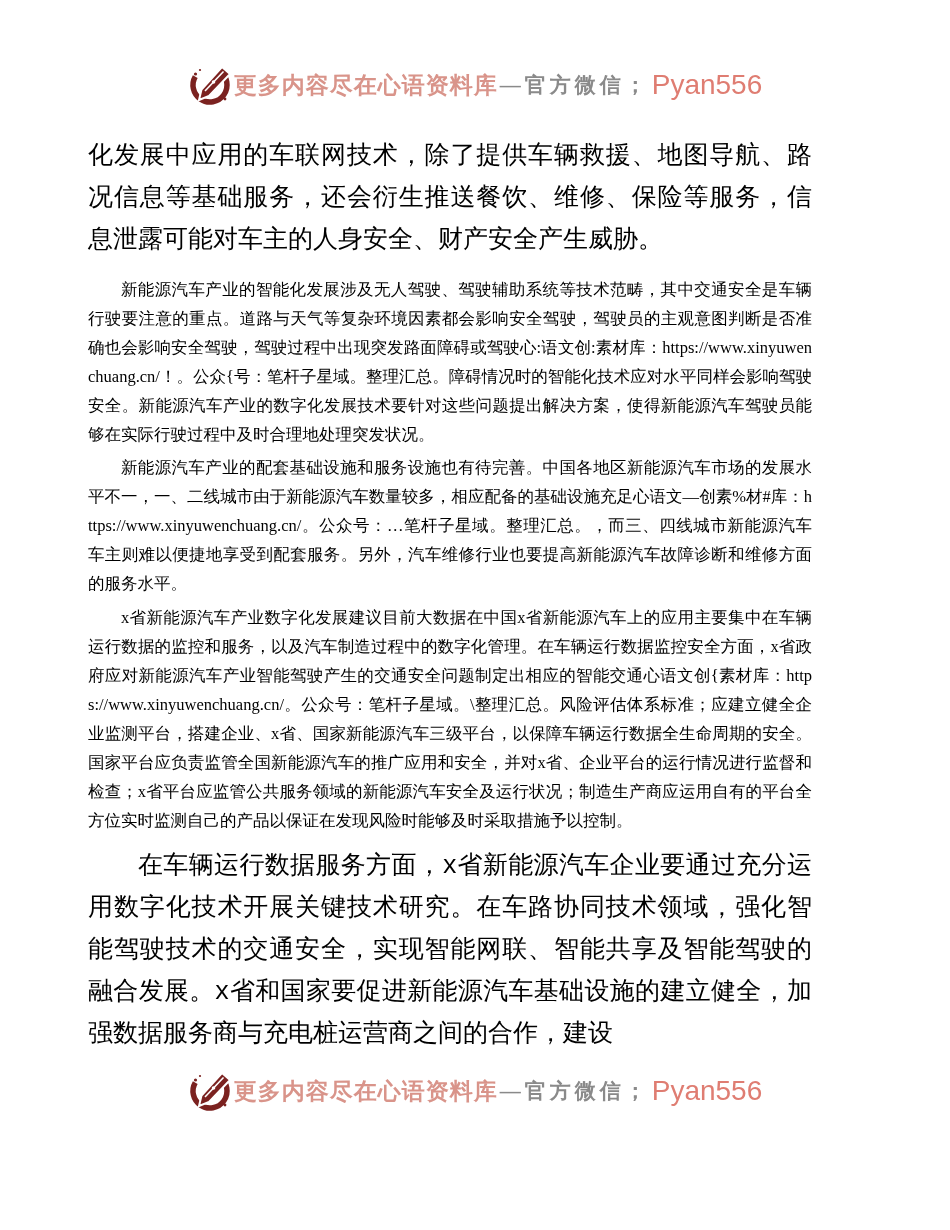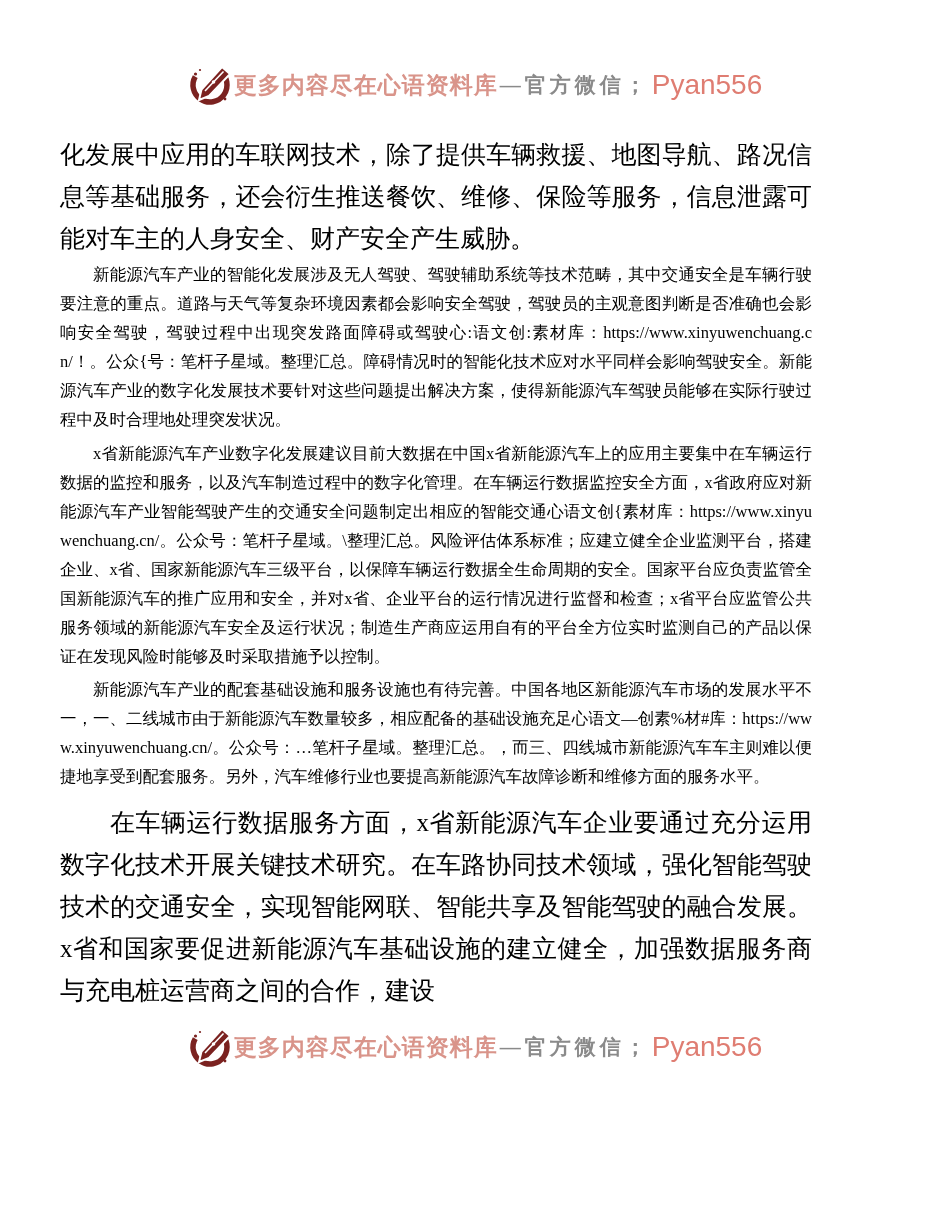--- a/index.html
+++ b/index.html
@@ -39,43 +39,43 @@
     font-family: "Liberation Serif", serif;
     white-space: nowrap;
   }
   .wechat-id {
     color: #df7d72;
     font-size: 28px;
     font-family: "Liberation Sans", sans-serif;
     white-space: nowrap;
   }
   
-  .content { padding: 0 138px 0 60px; color: #000; }
+  .content { padding: 0 138px 0 88px; color: #000; }
   .para {
     margin: 0;
     text-align: justify;
     text-justify: inter-ideograph;
     word-break: break-all;
   }
   .para.large {
     font-size: 25px;
     line-height: 42px;
     font-family: "Liberation Serif", serif;
   }
   .para.small {
     font-size: 16.5px;
     line-height: 29px;
     font-family: "Liberation Serif", serif;
   }
   .indent { text-indent: 2em; }
   .para.p0 { margin-top: 26px; }
-  .para.p1 { }
+  .para.p1 { margin-top: 15px; }
   .para.p2 { margin-top: 4px; }
   .para.p3 { margin-top: 5px; }
-  .para.p4 { margin-top: 11px; }
+  .para.p4 { margin-top: 11px; font-family: Liberation Mono, monospace; }
 </style>
 </head>
 <body>
 
 <div class="page">
 
   <div class="brandbar header">
     <svg class="logo" viewBox="0 0 44 44" aria-hidden="true">
       <circle cx="22" cy="22" r="17" fill="none" stroke="#7b2220" stroke-width="5.5" stroke-dasharray="78 29" transform="rotate(-55 22 22)"></circle>
       <path d="M34 4 L42 11 L21 33 L11 37 L13.5 26.5 Z" fill="#7b2220" stroke="#ffffff" stroke-width="2"></path>
@@ -86,22 +86,22 @@
       <circle cx="37" cy="36" r="1.4" fill="#7b2220"></circle>
     </svg>
     <span class="brand-text">更多内容尽在心语资料库</span>
     <span class="wechat-label">—官方微信；</span>
     <span class="wechat-id">Pyan556</span>
   </div>
 
   <div class="content">
     <p class="para large p0">化发展中应用的车联网技术，除了提供车辆救援、地图导航、路况信息等基础服务，还会衍生推送餐饮、维修、保险等服务，信息泄露可能对车主的人身安全、财产安全产生威胁。</p>
     <p class="para small indent p1">新能源汽车产业的智能化发展涉及无人驾驶、驾驶辅助系统等技术范畴，其中交通安全是车辆行驶要注意的重点。道路与天气等复杂环境因素都会影响安全驾驶，驾驶员的主观意图判断是否准确也会影响安全驾驶，驾驶过程中出现突发路面障碍或驾驶心:语文创:素材库：https://www.xinyuwenchuang.cn/！。公众{号：笔杆子星域。整理汇总。障碍情况时的智能化技术应对水平同样会影响驾驶安全。新能源汽车产业的数字化发展技术要针对这些问题提出解决方案，使得新能源汽车驾驶员能够在实际行驶过程中及时合理地处理突发状况。</p>
+    <p class="para small indent p2">新能源汽车产业的配套基础设施和服务设施也有待完善。中国各地区新能源汽车市场的发展水平不一，一、二线城市由于新能源汽车数量较多，相应配备的基础设施充足心语文—创素%材#库：https://www.xinyuwenchuang.cn/。公众号：…笔杆子星域。整理汇总。，而三、四线城市新能源汽车车主则难以便捷地享受到配套服务。另外，汽车维修行业也要提高新能源汽车故障诊断和维修方面的服务水平。</p>
     <p class="para small indent p3">x省新能源汽车产业数字化发展建议目前大数据在中国x省新能源汽车上的应用主要集中在车辆运行数据的监控和服务，以及汽车制造过程中的数字化管理。在车辆运行数据监控安全方面，x省政府应对新能源汽车产业智能驾驶产生的交通安全问题制定出相应的智能交通心语文创{素材库：https://www.xinyuwenchuang.cn/。公众号：笔杆子星域。\整理汇总。风险评估体系标准；应建立健全企业监测平台，搭建企业、x省、国家新能源汽车三级平台，以保障车辆运行数据全生命周期的安全。国家平台应负责监管全国新能源汽车的推广应用和安全，并对x省、企业平台的运行情况进行监督和检查；x省平台应监管公共服务领域的新能源汽车安全及运行状况；制造生产商应运用自有的平台全方位实时监测自己的产品以保证在发现风险时能够及时采取措施予以控制。</p>
-    <p class="para small indent p2">新能源汽车产业的配套基础设施和服务设施也有待完善。中国各地区新能源汽车市场的发展水平不一，一、二线城市由于新能源汽车数量较多，相应配备的基础设施充足心语文—创素%材#库：https://www.xinyuwenchuang.cn/。公众号：…笔杆子星域。整理汇总。，而三、四线城市新能源汽车车主则难以便捷地享受到配套服务。另外，汽车维修行业也要提高新能源汽车故障诊断和维修方面的服务水平。</p>
     <p class="para large indent p4">在车辆运行数据服务方面，x省新能源汽车企业要通过充分运用数字化技术开展关键技术研究。在车路协同技术领域，强化智能驾驶技术的交通安全，实现智能网联、智能共享及智能驾驶的融合发展。x省和国家要促进新能源汽车基础设施的建立健全，加强数据服务商与充电桩运营商之间的合作，建设</p>
   </div>
 
   <div class="brandbar footer">
     <svg class="logo" viewBox="0 0 44 44" aria-hidden="true">
       <circle cx="22" cy="22" r="17" fill="none" stroke="#7b2220" stroke-width="5.5" stroke-dasharray="78 29" transform="rotate(-55 22 22)"></circle>
       <path d="M34 4 L42 11 L21 33 L11 37 L13.5 26.5 Z" fill="#7b2220" stroke="#ffffff" stroke-width="2"></path>
       <path d="M35.5 8.5 L17 28" stroke="#ffffff" stroke-width="1.6" fill="none"></path>
       <circle cx="25.5" cy="19" r="1.8" fill="#ffffff"></circle>
       <circle cx="7.5" cy="11" r="1.6" fill="#7b2220"></circle>

